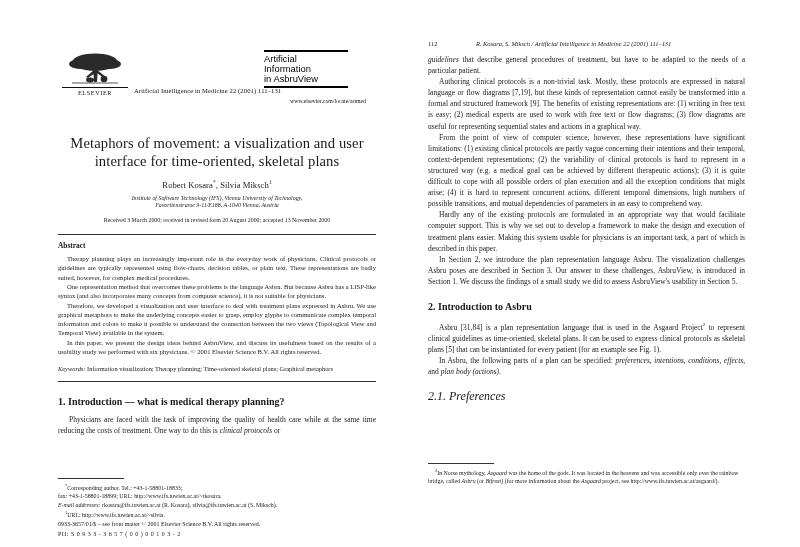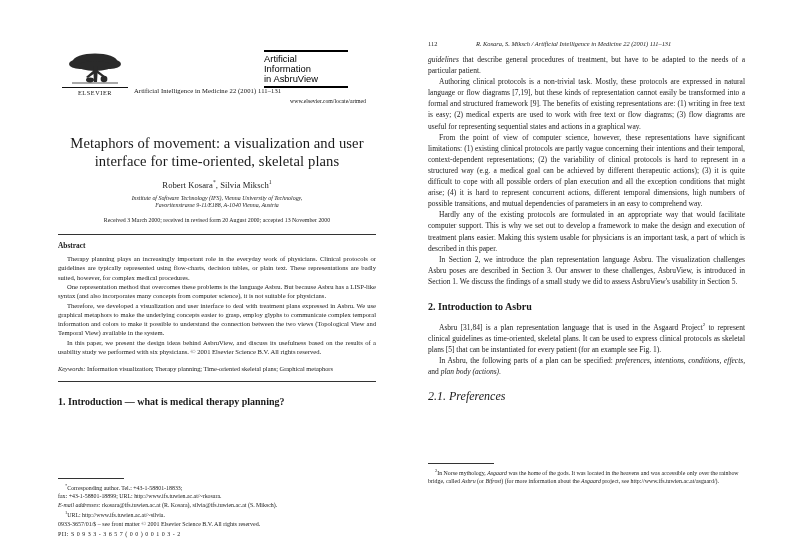--- a/index.html
+++ b/index.html
@@ -285,20 +285,21 @@
 
     <div class="keywords">
       <em>Keywords:</em>
       <span>Information visualization; Therapy planning; Time-oriented skeletal plans; Graphical metaphors</span>
     </div>
 
     <hr class="rule-thin">
 
     <div class="sec-head">1. Introduction — what is medical therapy planning?</div>
 
+    <p class="body-p"><span>Physicians are faced with the task of improving the quality of health care while at the same time reducing the costs of treatment. One way to do this is </span><em class="it">clinical protocols</em><span> or</span></p>
 
     <div class="footnote-area">
       <hr class="fn-rule">
       <p class="fn fn-indent"><sup>*</sup><span>Corresponding author. Tel.: +43-1-58801-18833;</span></p>
       <p class="fn">fax: +43-1-58801-18899; URL: http://www.ifs.tuwien.ac.at/~rkosara.</p>
       <p class="fn"><em>E-mail addresses:</em> <span>rkosara@ifs.tuwien.ac.at (R. Kosara), silvia@ifs.tuwien.ac.at (S. Miksch).</span></p>
       <p class="fn fn-indent"><sup>1</sup><span>URL: http://www.ifs.tuwien.ac.at/~silvia.</span></p>
     </div>
 
     <div class="imprint">

